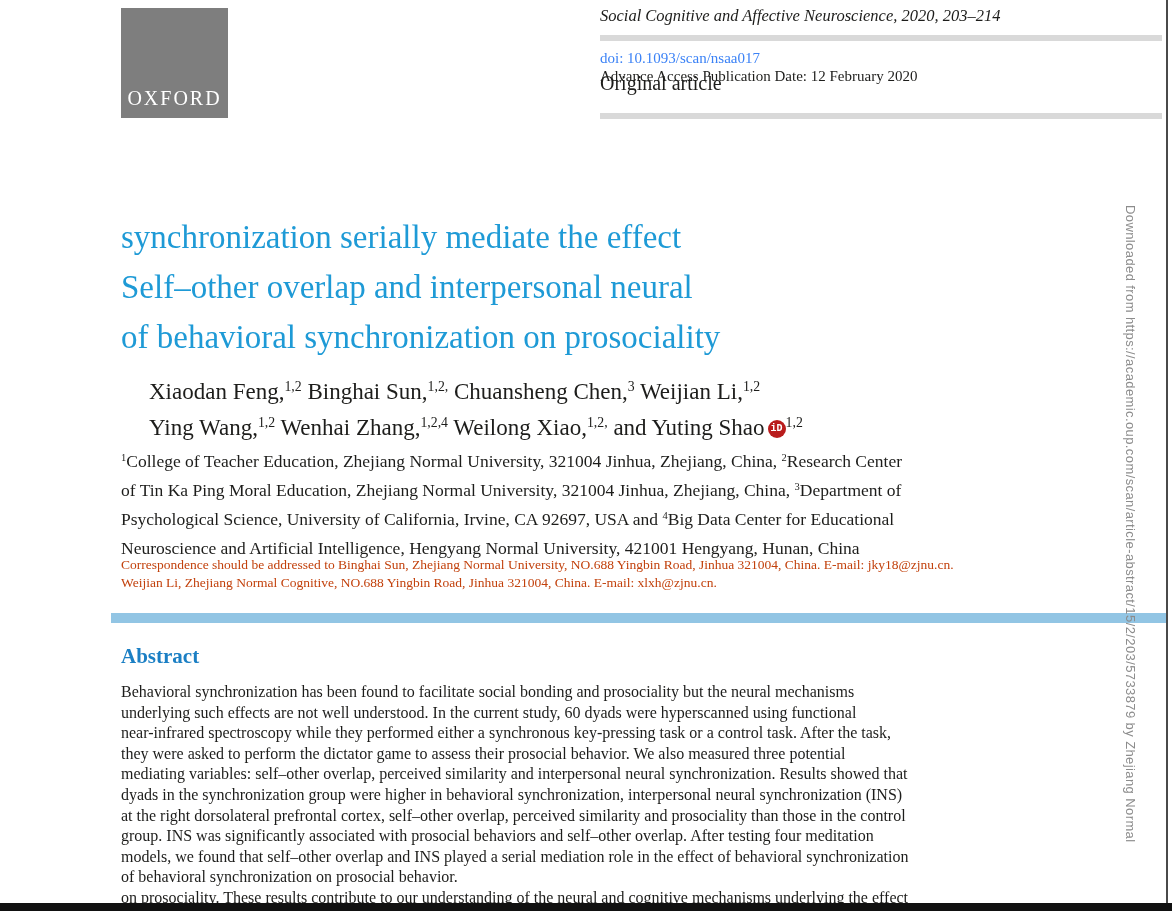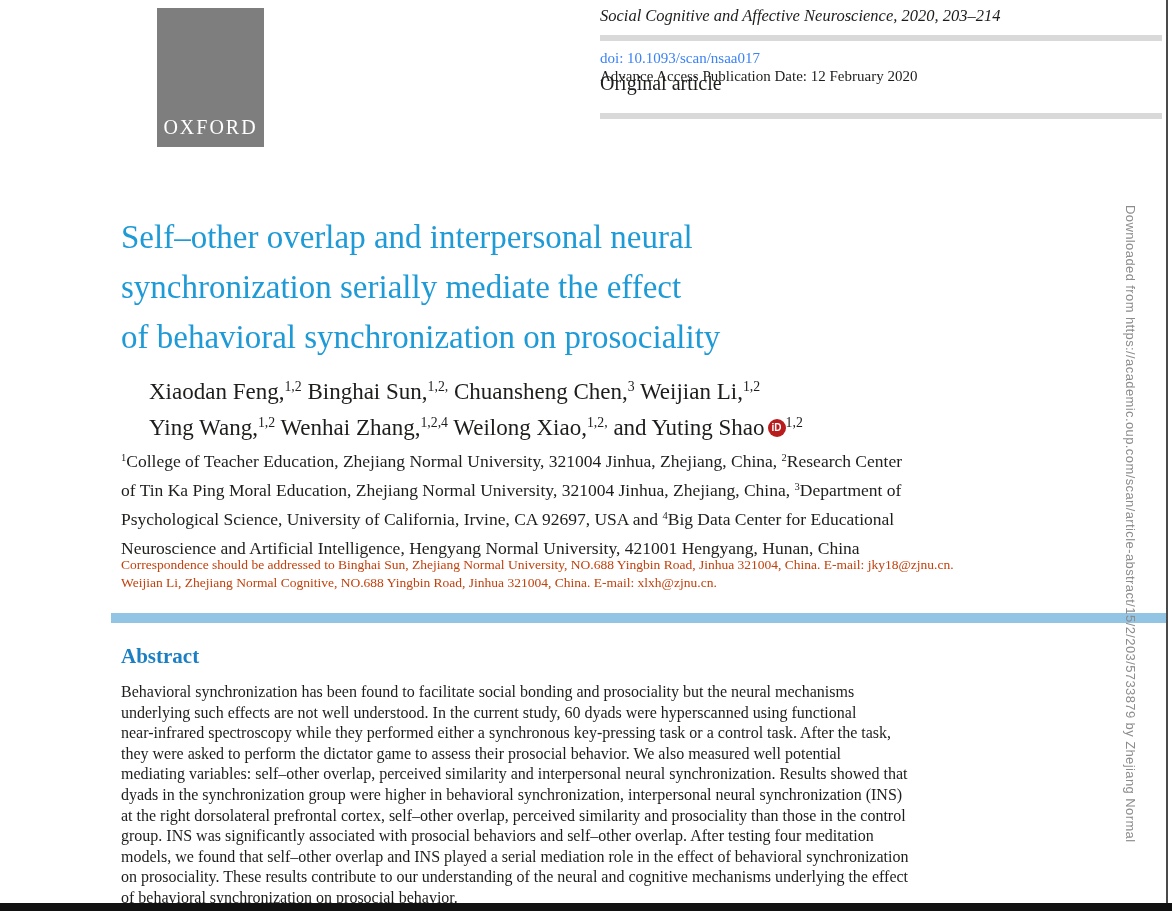--- a/index.html
+++ b/index.html
@@ -6,22 +6,22 @@
   .page{
     position:relative;
     width:1172px;height:911px;
     background:#ffffff;
     overflow:hidden;
     font-family:"Liberation Serif", serif;
     color:#1d1d1b;
   }
   
   .logo{
-    position:absolute;left:121px;top:8px;width:107px;height:139px;
-    background:#7e7e7e;display:flex;align-items:flex-end;justify-content:center;margin-left:36px;
+    position:absolute;left:121px;top:8px;width:107px;height:110px;
+    background:#7e7e7e;display:flex;align-items:flex-end;justify-content:center;
   }
   .logo-text{
     color:#ffffff;font-family:"Liberation Serif", serif;
     font-size:20px;letter-spacing:2px;margin-bottom:8px;font-weight:400;
   }
   .masthead{position:absolute;left:600px;top:0;width:563px;}
   .journal-line{
     position:absolute;left:0;top:6px;width:563px;
     font-style:italic;font-size:16.5px;color:#1d1d1b;white-space:nowrap;
   }
@@ -36,21 +36,21 @@
     position:absolute;left:121px;top:212px;width:900px;
     color:#1e9ad6;font-size:33px;line-height:50px;font-weight:400;
   }
   .article-title .t-line{white-space:nowrap;}
   .authors{position:absolute;left:121px;top:375px;width:960px;font-size:23px;line-height:33px;margin-left:28px;}
   .authors-line{white-space:nowrap;}
   .sup{font-size:60%;position:relative;top:-0.55em;}
   .orcid{
     display:inline-flex;width:18px;height:18px;border-radius:50%;
     background:#b91c1c;color:#ffffff;align-items:center;justify-content:center;
-    font-family:Liberation Sans, sans-serif;font-size:10px;font-weight:bold;
+    font-family:Liberation Mono, monospace;font-size:10px;font-weight:bold;
     vertical-align:4px;margin-left:3px;
   }
   .affiliations{position:absolute;left:121px;top:448px;width:960px;font-size:17.5px;line-height:26px;}
   .affiliations .aff-line{white-space:nowrap;font-family:Liberation Serif, serif;}
   .correspondence{position:absolute;left:121px;top:556px;width:990px;font-size:13.5px;line-height:18px;color:#c2410c;}
   .correspondence .t-line{white-space:nowrap;}
   
   .blue-band{position:absolute;left:111px;top:613px;width:1057px;height:10px;background:#92c5e4;}
   .abstract-heading{
     position:absolute;left:121px;top:644px;
@@ -80,22 +80,22 @@
   <div class="masthead">
     <div class="journal-line">Social Cognitive and Affective Neuroscience, 2020, 203–214</div>
     <div class="rule rule-1"></div>
     <div class="doi-line">doi: 10.1093/scan/nsaa017</div>
     <div class="aap-line">Advance Access Publication Date: 12 February 2020</div>
     <div class="type-line">Original article</div>
     <div class="rule rule-2"></div>
   </div>
 
   <div class="article-title">
+      <div class="t-line">synchronization serially mediate the effect</div>
       <div class="t-line">Self–other overlap and interpersonal neural</div>
-      <div class="t-line">synchronization serially mediate the effect</div>
       <div class="t-line">of behavioral synchronization on prosociality</div>
     </div>
 
   <div class="authors">
     <div class="authors-line">
       <span><span>Xiaodan Feng,</span><span class="sup">1,2</span><span> Binghai Sun,</span><span class="sup">1,2,</span><span> Chuansheng Chen,</span><span class="sup">3</span><span> Weijian Li,</span><span class="sup">1,2</span></span>
     </div>
     <div class="authors-line">
       <span><span>Ying Wang,</span><span class="sup">1,2</span><span> Wenhai Zhang,</span><span class="sup">1,2,4</span><span> Weilong Xiao,</span><span class="sup">1,2,</span><span> and Yuting Shao</span></span><span class="orcid">
           <span>iD</span>
@@ -114,27 +114,27 @@
       <div class="t-line">Correspondence should be addressed to Binghai Sun, Zhejiang Normal University, NO.688 Yingbin Road, Jinhua 321004, China. E-mail: jky18@zjnu.cn.</div>
       <div class="t-line">Weijian Li, Zhejiang Normal Cognitive, NO.688 Yingbin Road, Jinhua 321004, China. E-mail: xlxh@zjnu.cn.</div>
     </div>
 
   <div class="blue-band"></div>
   <div class="abstract-heading">Abstract</div>
   <div class="abstract-body">
       <div class="t-line">Behavioral synchronization has been found to facilitate social bonding and prosociality but the neural mechanisms</div>
       <div class="t-line">underlying such effects are not well understood. In the current study, 60 dyads were hyperscanned using functional</div>
       <div class="t-line">near-infrared spectroscopy while they performed either a synchronous key-pressing task or a control task. After the task,</div>
-      <div class="t-line">they were asked to perform the dictator game to assess their prosocial behavior. We also measured well potential</div>
+      <div class="t-line">they were asked to perform the dictator game to assess their prosocial behavior. We also measured three potential</div>
       <div class="t-line">mediating variables: self–other overlap, perceived similarity and interpersonal neural synchronization. Results showed that</div>
       <div class="t-line">dyads in the synchronization group were higher in behavioral synchronization, interpersonal neural synchronization (INS)</div>
       <div class="t-line">at the right dorsolateral prefrontal cortex, self–other overlap, perceived similarity and prosociality than those in the control</div>
       <div class="t-line">group. INS was significantly associated with prosocial behaviors and self–other overlap. After testing four meditation</div>
       <div class="t-line">models, we found that self–other overlap and INS played a serial mediation role in the effect of behavioral synchronization</div>
+      <div class="t-line">of behavioral synchronization on prosocial behavior.</div>
       <div class="t-line">on prosociality. These results contribute to our understanding of the neural and cognitive mechanisms underlying the effect</div>
-      <div class="t-line">of behavioral synchronization on prosocial behavior.</div>
     </div>
 
   <div class="download-watermark">Downloaded from https://academic.oup.com/scan/article-abstract/15/2/203/5733879 by Zhejiang Normal</div>
   <div class="page-edge-line"></div>
   <div class="bottom-rule"></div>
 
 </div>
 
 </body></html>

